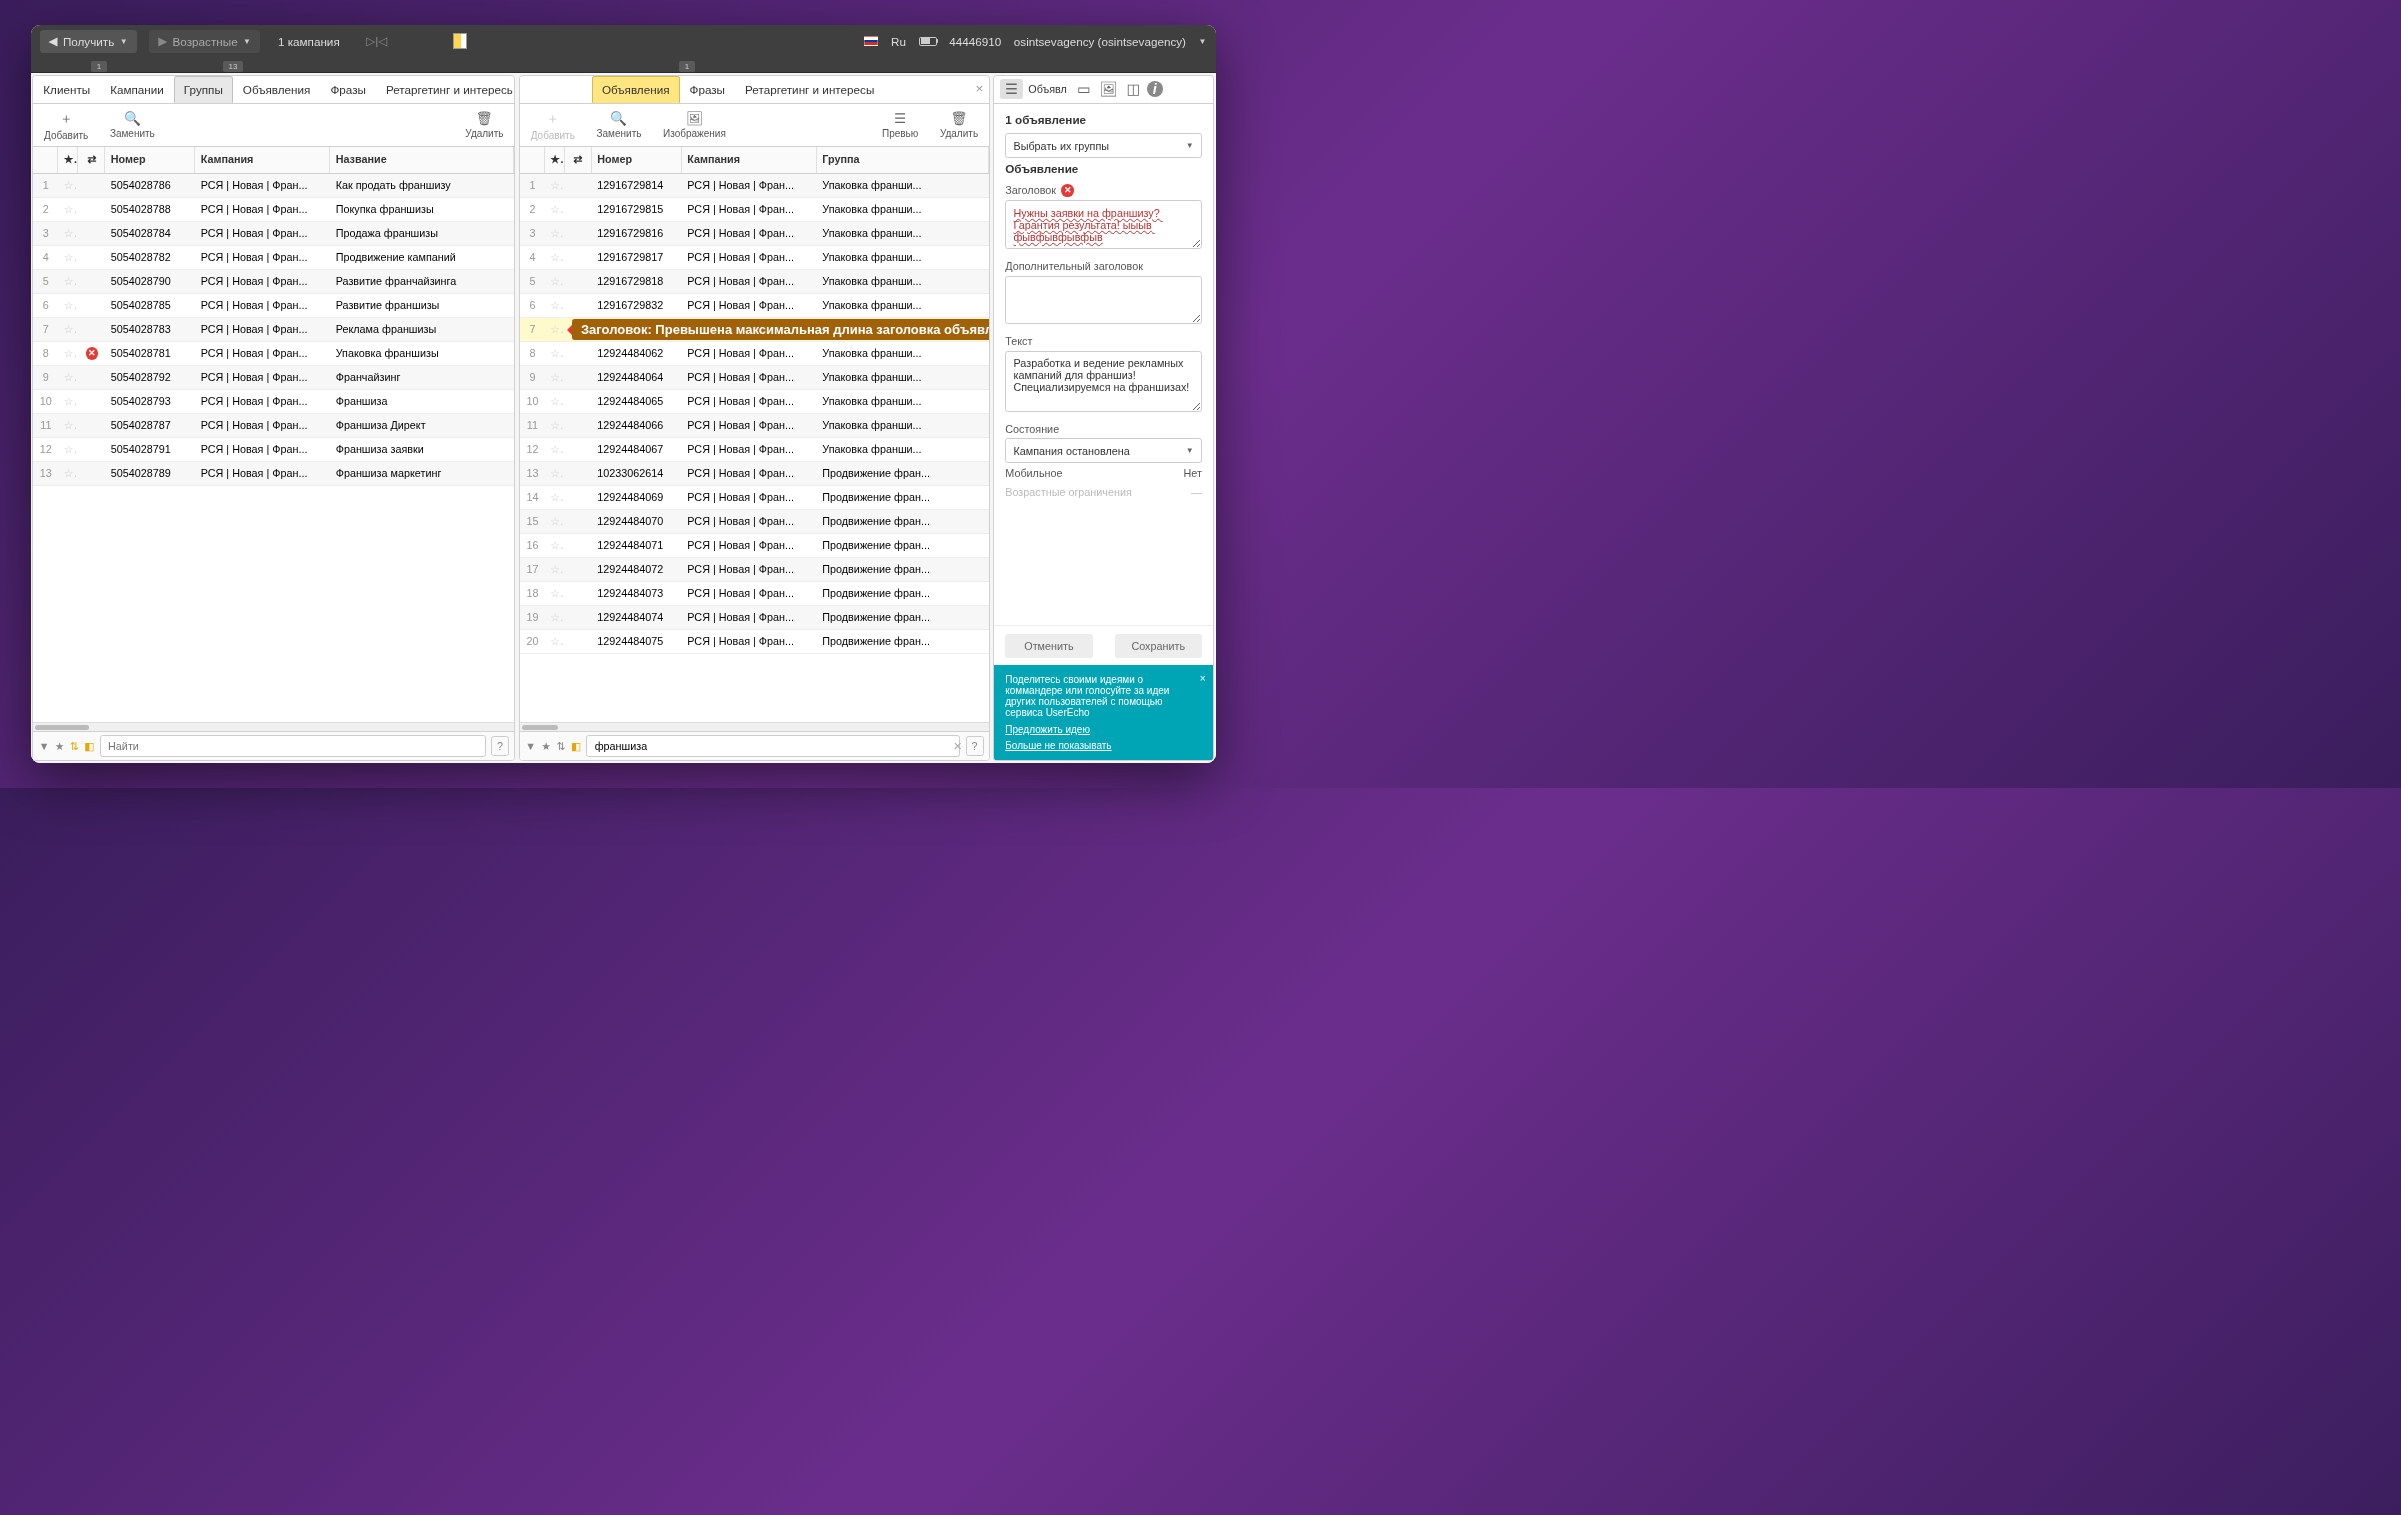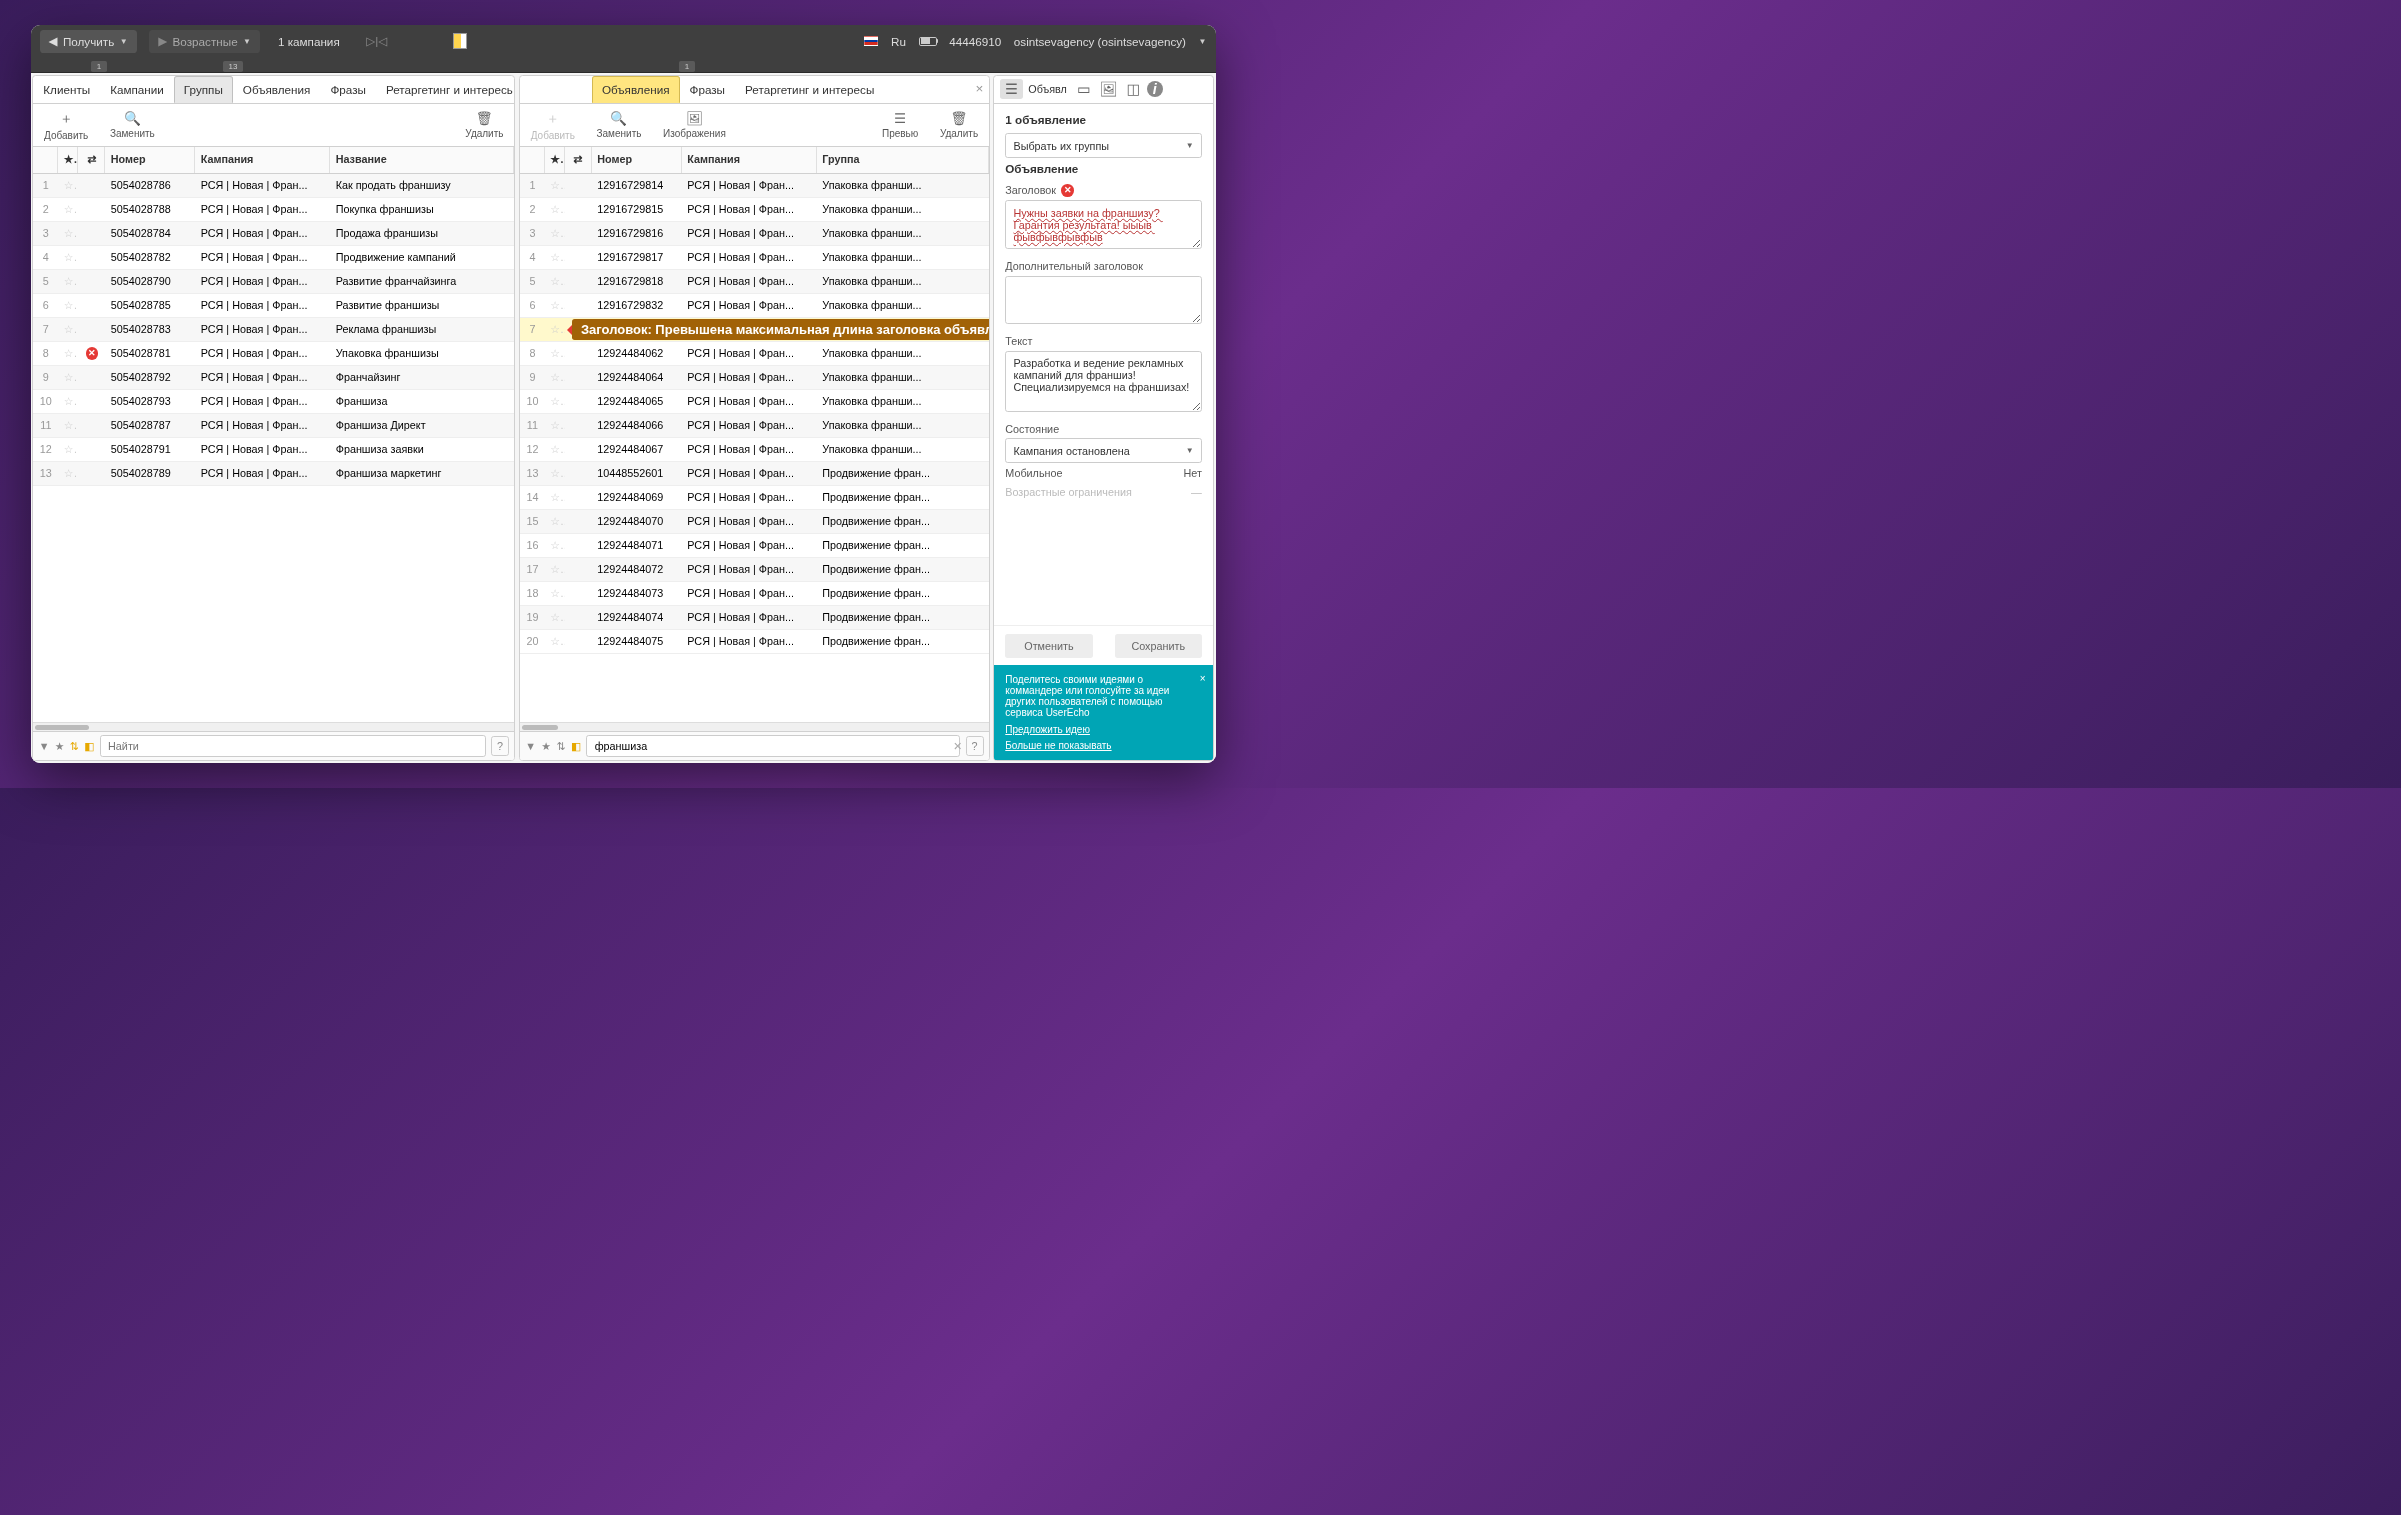--- a/index.html
+++ b/index.html
@@ -408,21 +408,21 @@
             <div class="td star">☆</div>
             <div class="td status"></div>
             <div class="td" style="width:90px">12924484067</div>
             <div class="td" style="width:135px">РСЯ | Новая | Фран...</div>
             <div class="td" style="flex:1">Упаковка франши...</div>
           </div>
           <div class="tr">
             <div class="td rownum">13</div>
             <div class="td star">☆</div>
             <div class="td status"></div>
-            <div class="td" style="width:90px">10448552601</div>
+            <div class="td" style="width:90px">10233062614</div>
             <div class="td" style="width:135px">РСЯ | Новая | Фран...</div>
             <div class="td" style="flex:1">Продвижение фран...</div>
           </div>
           <div class="tr">
             <div class="td rownum">14</div>
             <div class="td star">☆</div>
             <div class="td status"></div>
             <div class="td" style="width:90px">12924484069</div>
             <div class="td" style="width:135px">РСЯ | Новая | Фран...</div>
             <div class="td" style="flex:1">Продвижение фран...</div>

